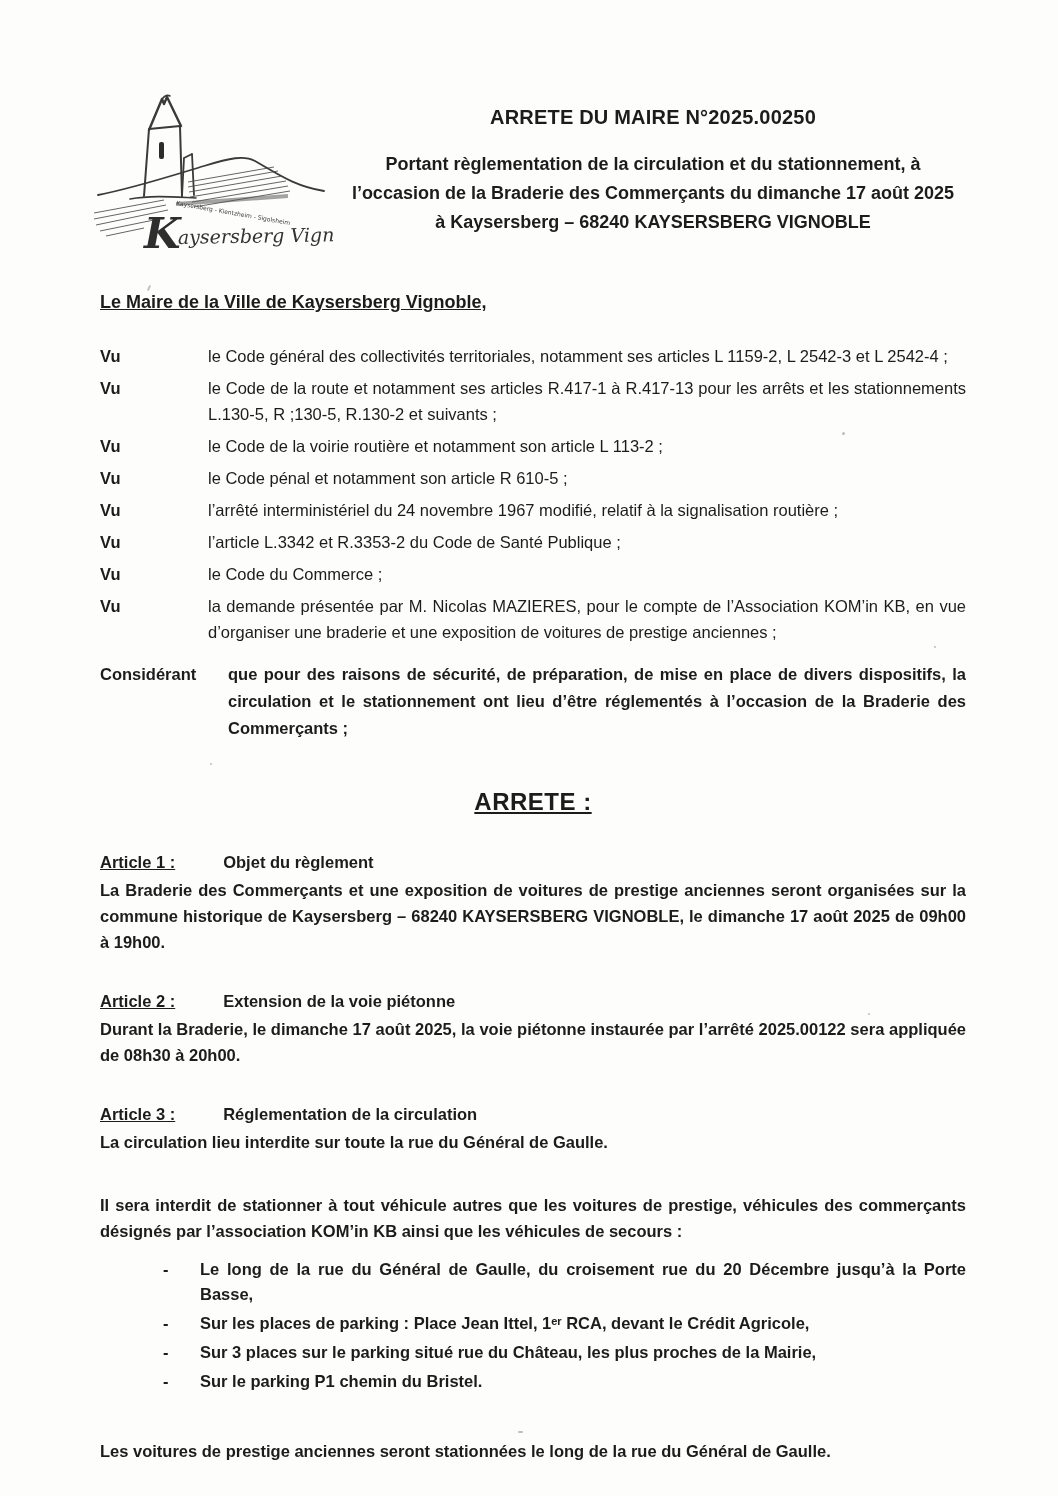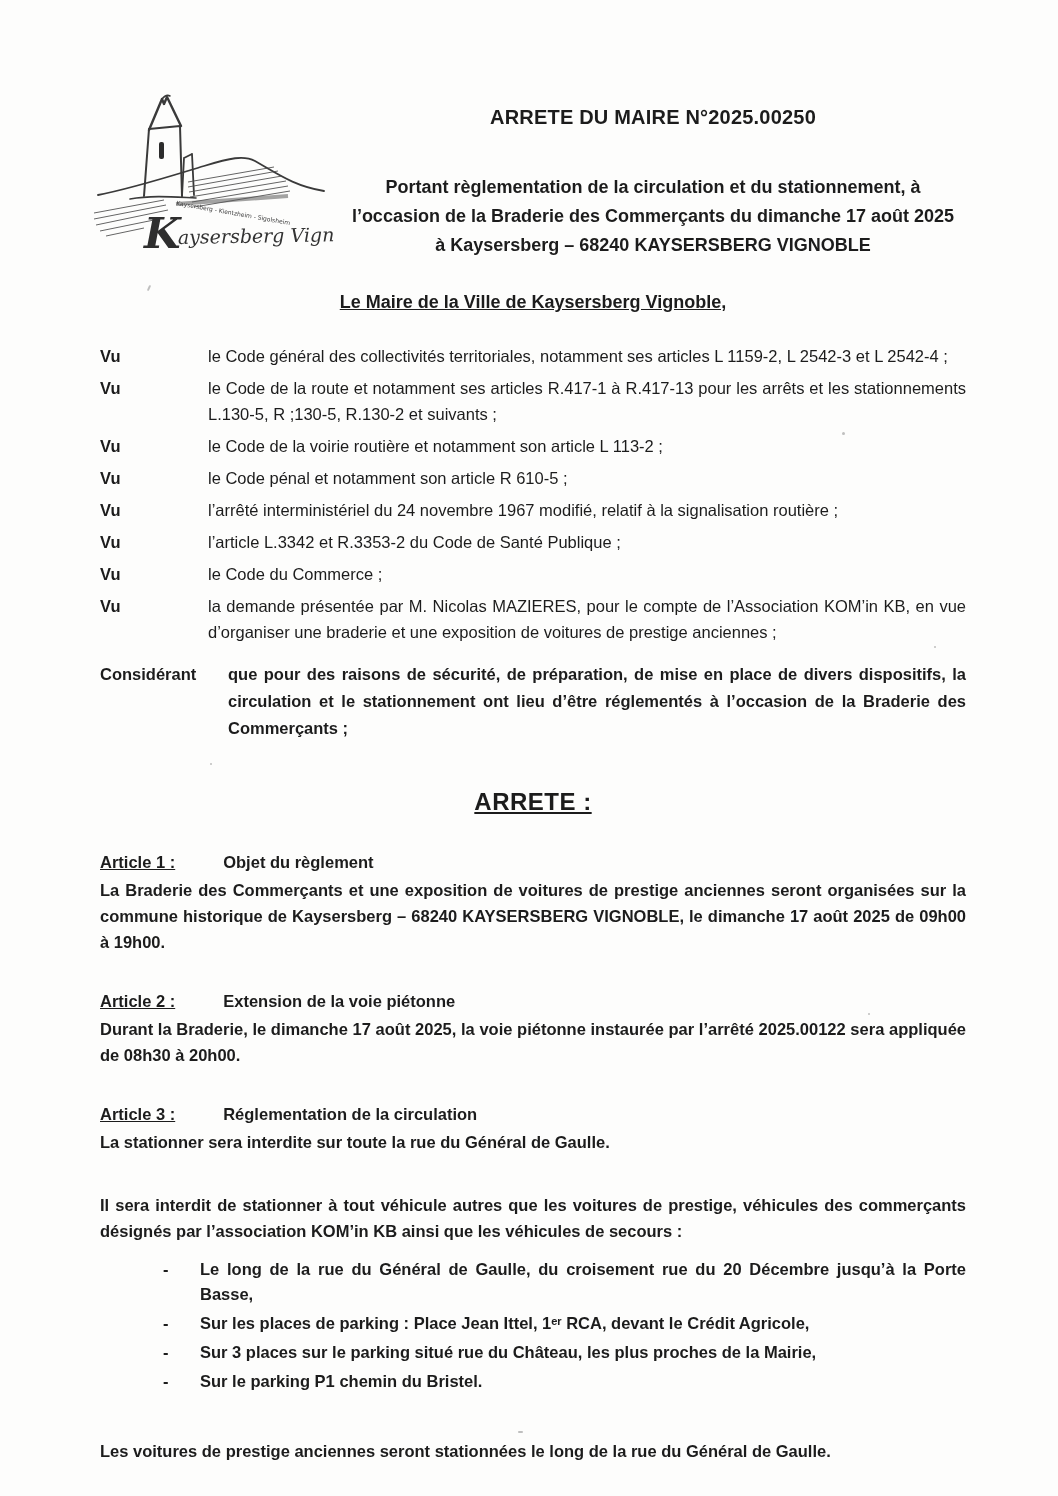--- a/index.html
+++ b/index.html
@@ -12,27 +12,27 @@
     color:#1c1c1c;
     overflow:hidden;
   }
 
   
   .logo{position:absolute;top:92px;left:92px;width:242px;height:175px;}
 
   
   .header{position:absolute;top:106px;left:330px;width:646px;text-align:center;}
   .doc-title{font-size:20px;font-weight:700;letter-spacing:.2px;}
-  .doc-subtitle{margin-top:44px;font-size:18px;font-weight:700;line-height:29px;}
+  .doc-subtitle{margin-top:21px;font-size:18px;font-weight:700;line-height:29px;}
 
   
   .content{position:absolute;top:292px;left:100px;width:866px;font-size:16.5px;}
 
   .salutation{
-    text-align:center;font-weight:700;font-size:18px;
+    text-align:left;font-weight:700;font-size:18px;
     text-decoration:underline;margin-bottom:30px;
   }
 
   .vu-row{display:flex;margin-bottom:6px;line-height:26px;gap:43px;}
   .vu-label{width:65px;flex-shrink:0;font-weight:700;}
   .vu-text{flex:1;text-align:justify;}
 
   .considerant{display:flex;margin-top:16px;line-height:27px;justify-content:center;}
   .considerant-label{width:128px;flex-shrink:0;font-weight:700;}
   .considerant-text{flex:1;text-align:justify;font-weight:bold;}
@@ -179,21 +179,21 @@
       <div class="article-header">
         <span class="article-label">Article 2 :</span><span class="article-title">Extension de la voie piétonne</span>
       </div>
       <div class="article-body">Durant la Braderie, le dimanche 17 août 2025, la voie piétonne instaurée par l’arrêté 2025.00122 sera appliquée de 08h30 à 20h00.</div>
     </div>
 
     <div class="article">
       <div class="article-header">
         <span class="article-label">Article 3 :</span><span class="article-title">Réglementation de la circulation</span>
       </div>
-      <div class="article-body">La stationner sera interdite sur toute la rue du Général de Gaulle.</div>
+      <div class="article-body">La circulation lieu interdite sur toute la rue du Général de Gaulle.</div>
     </div>
 
     <div class="article">
       <div class="article-body">Il sera interdit de stationner à tout véhicule autres que les voitures de prestige, véhicules des commerçants désignés par l’association KOM’in KB ainsi que les véhicules de secours :</div>
 
       <div class="bullets">
         <div class="bullet">
           <div class="bullet-marker">-</div>
           <div class="bullet-text">Le long de la rue du Général de Gaulle, du croisement rue du 20 Décembre jusqu’à la Porte Basse,</div>
         </div>

